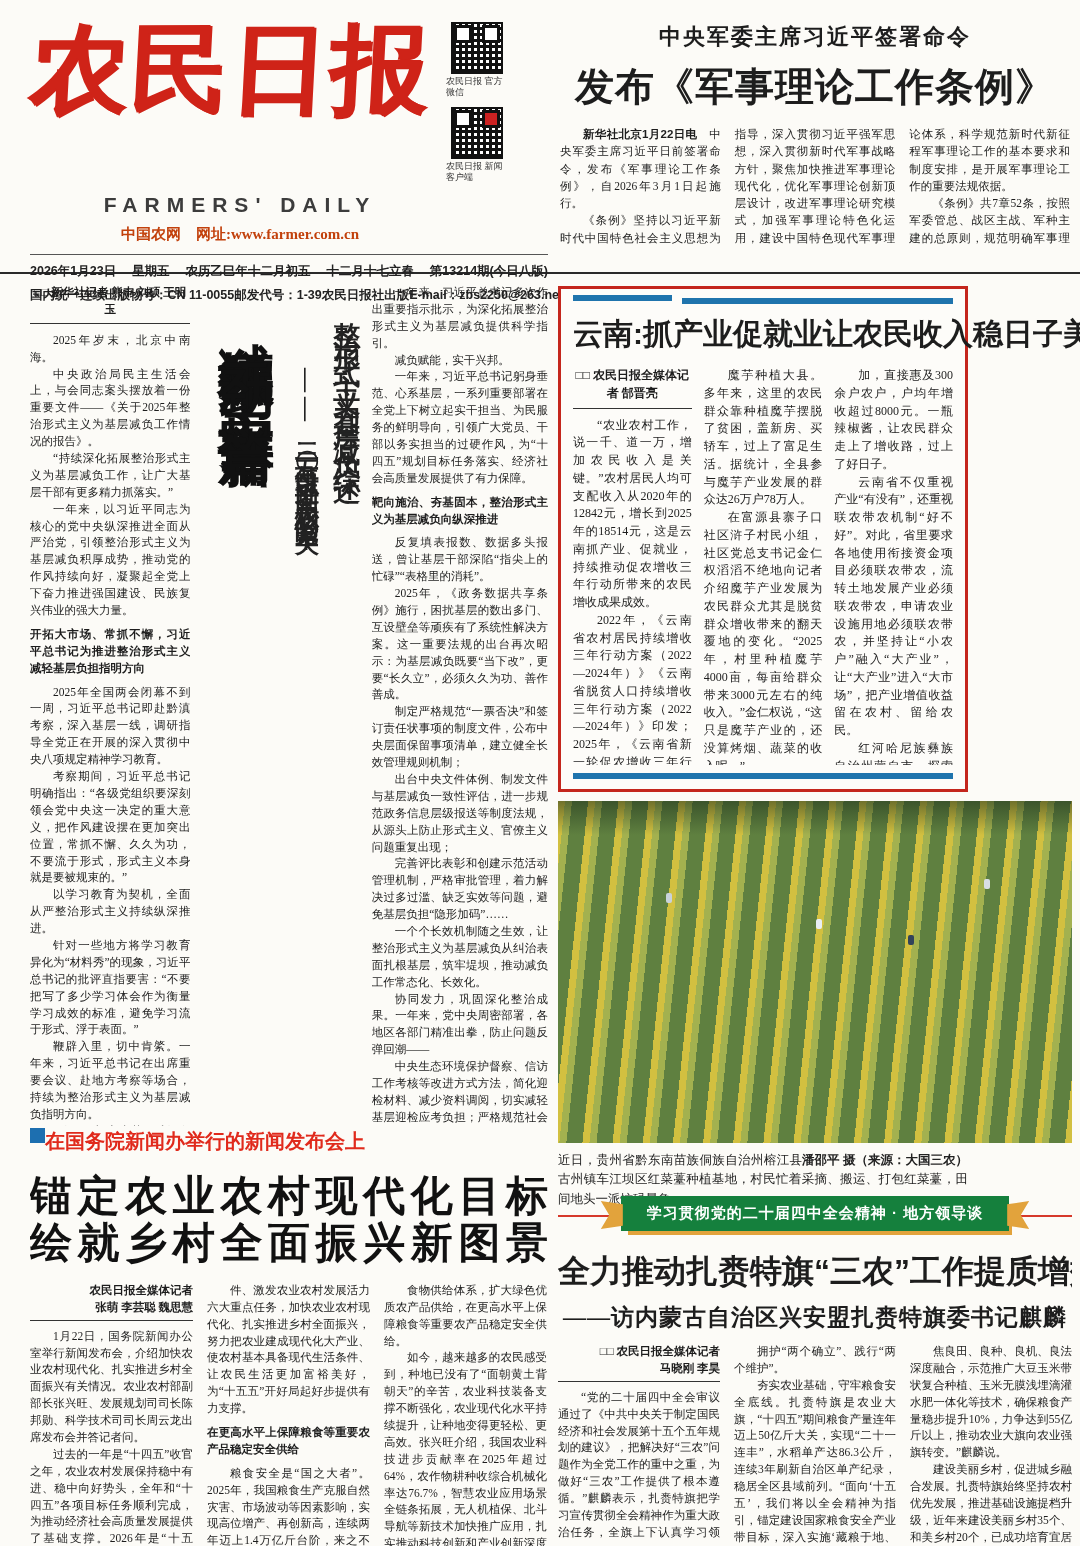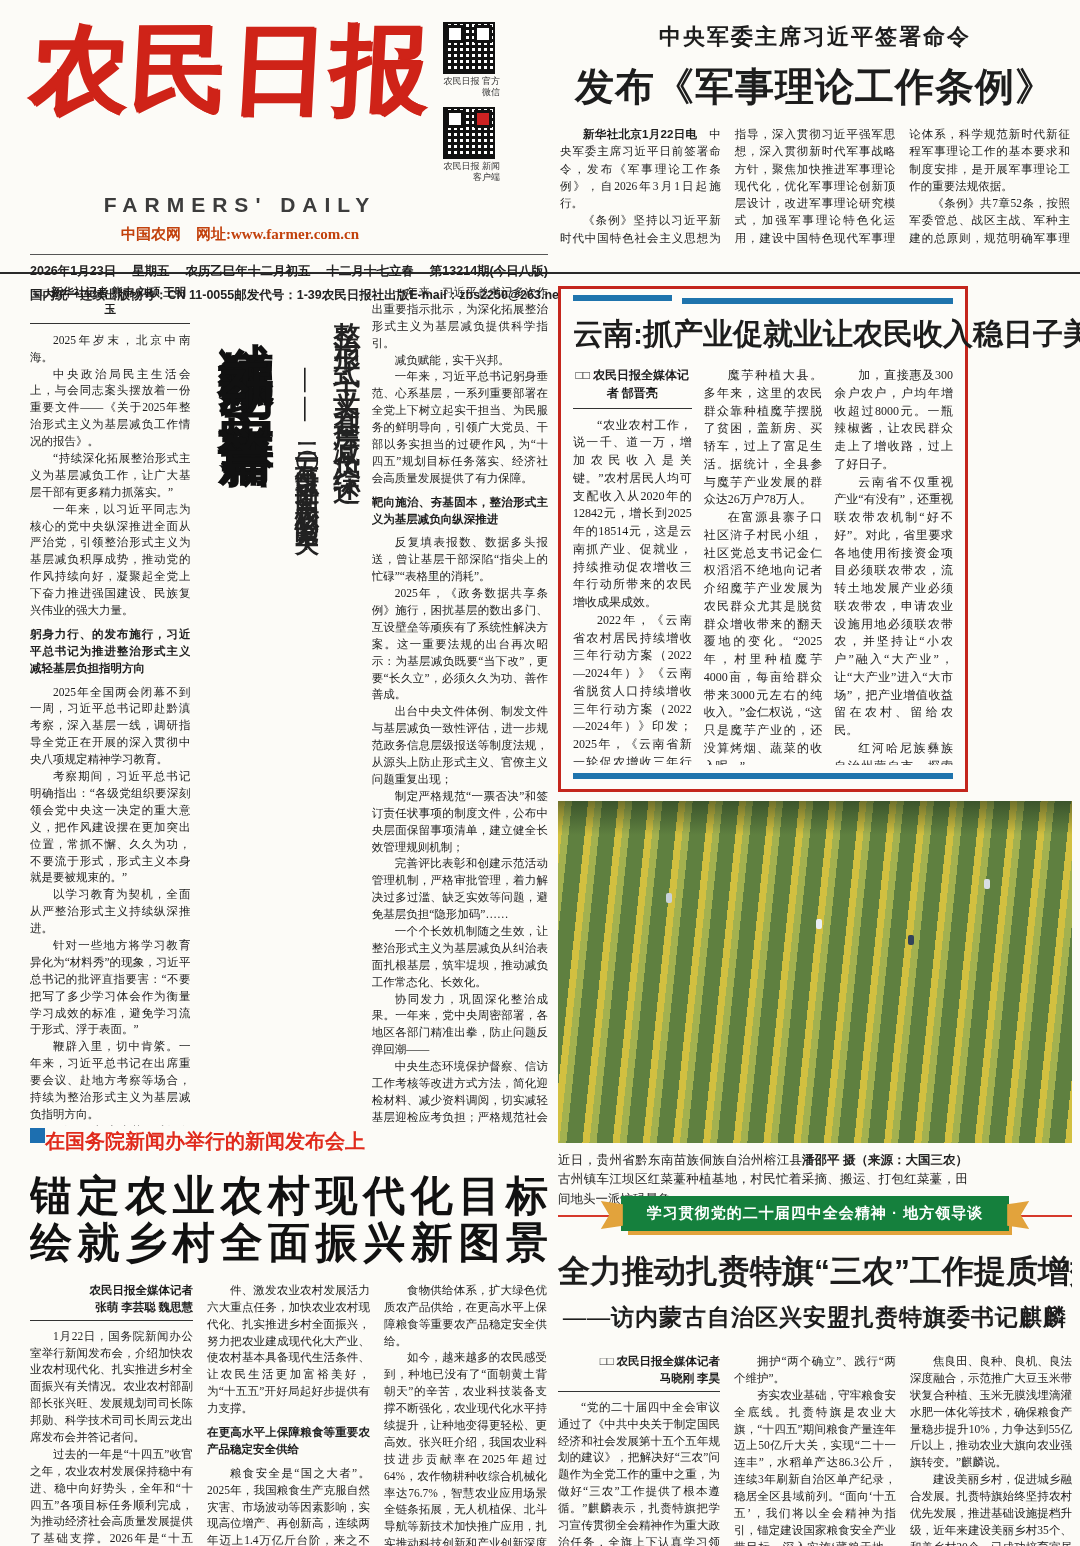--- a/index.html
+++ b/index.html
@@ -4,21 +4,21 @@
 <style>
   * { margin:0; padding:0; box-sizing:border-box; }
   body { background:#e8e6e0; font-family:"Liberation Serif","DejaVu Serif",serif; }
   .page { position:relative; width:1080px; height:1546px; background:#fcfbf7; margin:0 auto; overflow:hidden; color:#1d1d1d; }
 
   
   .header { position:absolute; top:0; left:0; width:1080px; height:274px; border-bottom:2px solid #2a2a2a; }
   .mast { position:absolute; top:18px; left:30px; width:518px; }
   .mast-top { display:flex; align-items:flex-start; }
   .mast-title { font-size:98px; line-height:1.05; font-weight:900; color:#cf2318; font-family:"DejaVu Serif","Liberation Serif",serif; letter-spacing:2px; transform:skewX(-3deg); text-shadow:2px 1px 0 #cf2318; white-space:nowrap; }
-  .qr-col { margin-left:8px; padding-top:4px; width:62px; text-align:right; }
+  .qr-col { margin-left:16px; padding-top:4px; width:62px; text-align:left; }
   .qr { width:52px; height:52px; margin:0 auto 2px; background:
         repeating-linear-gradient(0deg,#111 0 3px,transparent 3px 6px),
         repeating-linear-gradient(90deg,#111 0 3px,#fff 3px 6px);
         border:2px solid #111; position:relative; }
   .qr::before, .qr::after { content:""; position:absolute; width:12px; height:12px; border:3px solid #111; background:#fff; }
   .qr::before { top:1px; left:1px; }
   .qr::after { top:1px; right:1px; }
   .qr.qr2::after { background:#c22; }
   .qr-label { font-size:9px; line-height:1.25; color:#333; margin-bottom:8px; font-family:"Liberation Sans",sans-serif; }
   .mast-en { margin-top:2px; text-align:center; width:420px; font-family:"Liberation Sans","DejaVu Sans",sans-serif; font-weight:bold; font-size:21px; letter-spacing:7px; color:#3c3c3c; }
@@ -84,21 +84,21 @@
 
   
   .right-bottom { position:absolute; top:1196px; left:558px; width:514px; height:350px; overflow:hidden; }
   .ribbon-row { position:relative; height:42px; text-align:center; }
   .ribbon-row .line { position:absolute; left:0; right:0; top:19px; border-top:2px solid #d6392b; }
   .ribbon { position:relative; display:inline-block; background:#15803d; color:#fff; font-size:15px; font-weight:bold; font-family:"Liberation Sans","DejaVu Sans",sans-serif; padding:8px 26px; letter-spacing:1px; box-shadow:5px 6px 0 -2px #e2a33c; }
   .ribbon::before, .ribbon::after { content:""; position:absolute; top:5px; width:22px; height:28px; background:#e2a33c; }
   .ribbon::before { left:-20px; clip-path:polygon(0 0,100% 12%,100% 88%,0 100%,38% 50%); }
   .ribbon::after { right:-20px; clip-path:polygon(100% 0,0 12%,0 88%,100% 100%,62% 50%); }
   .zl-headline { text-align:center; font-size:32px; font-weight:900; font-family:"Liberation Sans","DejaVu Sans",sans-serif; margin:12px 0 8px; white-space:nowrap; }
-  .zl-subhead { text-align:center; font-size:23px; font-weight:bold; letter-spacing:1px; margin-bottom:20px; }
+  .zl-subhead { text-align:center; font-size:23px; font-weight:bold; letter-spacing:1px; margin-bottom:10px; }
   .zl-cols { display:flex; gap:14px; height:200px; overflow:hidden; }
   .zl-col { width:163px; font-size:11.5px; line-height:1.47; text-align:justify; }
   .zl-col p { text-indent:2em; }
 </style>
 </head>
 <body>
 
 <div class="page">
 
   <div class="header">
@@ -142,21 +142,21 @@
     </div>
   </div>
 
   <div class="left-main">
     <div class="jf-col jf-col1">
         <p class="byline-ul">□□ 新华社记者 熊丰 刘硕 王明玉</p>
         <p>2025年岁末，北京中南海。</p>
         <p>中央政治局民主生活会上，与会同志案头摆放着一份重要文件——《关于2025年整治形式主义为基层减负工作情况的报告》。</p>
         <p>“持续深化拓展整治形式主义为基层减负工作，让广大基层干部有更多精力抓落实。”</p>
         <p>一年来，以习近平同志为核心的党中央纵深推进全面从严治党，引领整治形式主义为基层减负积厚成势，推动党的作风持续向好，凝聚起全党上下奋力推进强国建设、民族复兴伟业的强大力量。</p>
-        <p class="sub">躬身力行、的发布施行，习近平总书记为推进整治形式主义减轻基层负担指明方向</p>
+        <p class="sub">开拓大市场、常抓不懈，习近平总书记为推进整治形式主义减轻基层负担指明方向</p>
         <p>2025年全国两会闭幕不到一周，习近平总书记即赴黔滇考察，深入基层一线，调研指导全党正在开展的深入贯彻中央八项规定精神学习教育。</p>
         <p>考察期间，习近平总书记明确指出：“各级党组织要深刻领会党中央这一决定的重大意义，把作风建设摆在更加突出位置，常抓不懈、久久为功，不要流于形式，形式主义本身就是要被规束的。”</p>
         <p>以学习教育为契机，全面从严整治形式主义持续纵深推进。</p>
         <p>针对一些地方将学习教育异化为“材料秀”的现象，习近平总书记的批评直指要害：“不要把写了多少学习体会作为衡量学习成效的标准，避免学习流于形式、浮于表面。”</p>
         <p>鞭辟入里，切中肯綮。一年来，习近平总书记在出席重要会议、赴地方考察等场合，持续为整治形式主义为基层减负指明方向。</p>
         <p>强调“要切实为基层减轻负担，不能好事、戴花的事抢着做，难事、得罪人的事推给基层做”；</p>
       </div>
     <div class="vert-head">
       <span class="seg1">减负增效添干劲</span><span class="seg2">实干担当谱新篇</span>
     </div>
@@ -164,22 +164,22 @@
       <div class="vs1">整治形式主义为基层减负综述</div>
       <div class="vs2">——二〇二五年以习近平同志为核心的党中央</div>
     </div>
     <div class="jf-col jf-col2">
         <p>一年来，习近平总书记多次作出重要指示批示，为深化拓展整治形式主义为基层减负提供科学指引。</p>
         <p>减负赋能，实干兴邦。</p>
         <p>一年来，习近平总书记躬身垂范、心系基层，一系列重要部署在全党上下树立起实干担当、为民服务的鲜明导向，引领广大党员、干部以务实担当的过硬作风，为“十四五”规划目标任务落实、经济社会高质量发展提供了有力保障。</p>
         <p class="sub">靶向施治、夯基固本，整治形式主义为基层减负向纵深推进</p>
         <p>反复填表报数、数据多头报送，曾让基层干部深陷“指尖上的忙碌”“表格里的消耗”。</p>
         <p>2025年，《政务数据共享条例》施行，困扰基层的数出多门、互设壁垒等顽疾有了系统性解决方案。这一重要法规的出台再次昭示：为基层减负既要“当下改”，更要“长久立”，必须久久为功、善作善成。</p>
+        <p>制定严格规范“一票否决”和签订责任状事项的制度文件，公布中央层面保留事项清单，建立健全长效管理规则机制；</p>
         <p>出台中央文件体例、制发文件与基层减负一致性评估，进一步规范政务信息层级报送等制度法规，从源头上防止形式主义、官僚主义问题重复出现；</p>
-        <p>制定严格规范“一票否决”和签订责任状事项的制度文件，公布中央层面保留事项清单，建立健全长效管理规则机制；</p>
         <p>完善评比表彰和创建示范活动管理机制，严格审批管理，着力解决过多过滥、缺乏实效等问题，避免基层负担“隐形加码”……</p>
         <p>一个个长效机制随之生效，让整治形式主义为基层减负从纠治表面扎根基层，筑牢堤坝，推动减负工作常态化、长效化。</p>
         <p>协同发力，巩固深化整治成果。一年来，党中央周密部署，各地区各部门精准出拳，防止问题反弹回潮——</p>
         <p>中央生态环境保护督察、信访工作考核等改进方式方法，简化迎检材料、减少资料调阅，切实减轻基层迎检应考负担；严格规范社会事务进校园，为中小学教师减轻非教育教学事务负担；将全国政务应用程序统一梳理，2025年新建政务应用程序降低93.3%，3700余款功能相近、使用率低的应用程序被关停整合……</p>
       </div>
   </div>
 
   <div class="right-main">
     <div class="red-box">
       <div class="bluebar-row">

